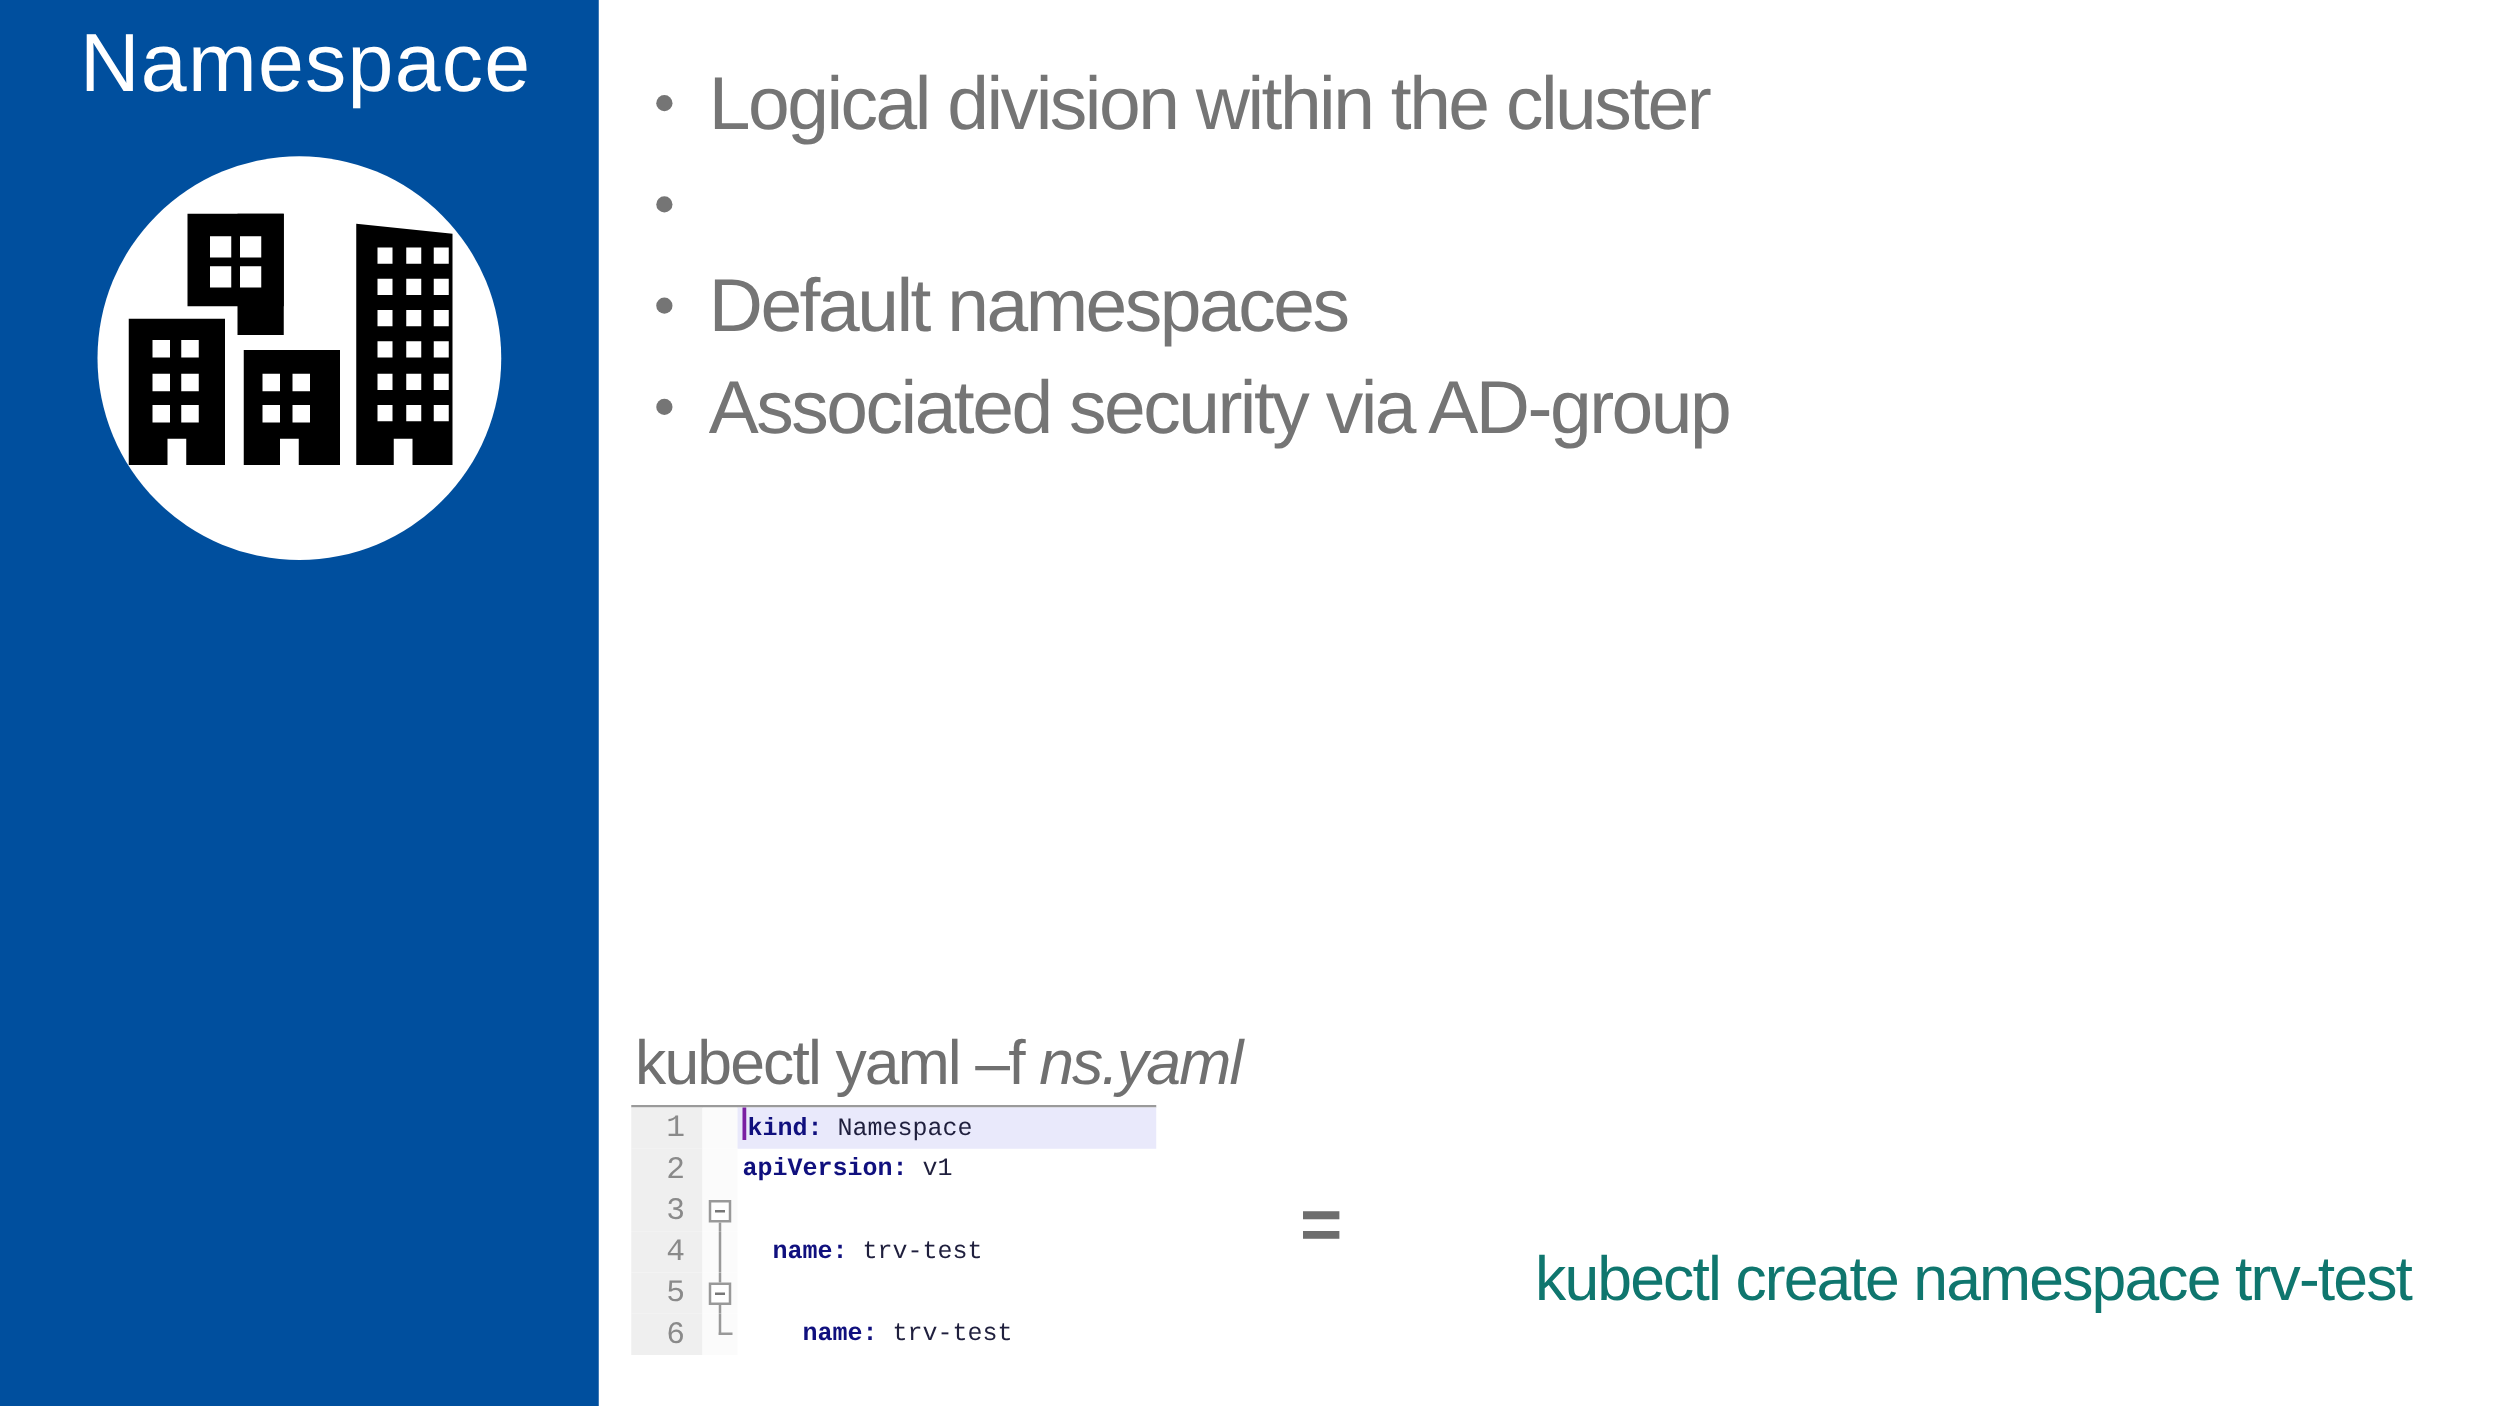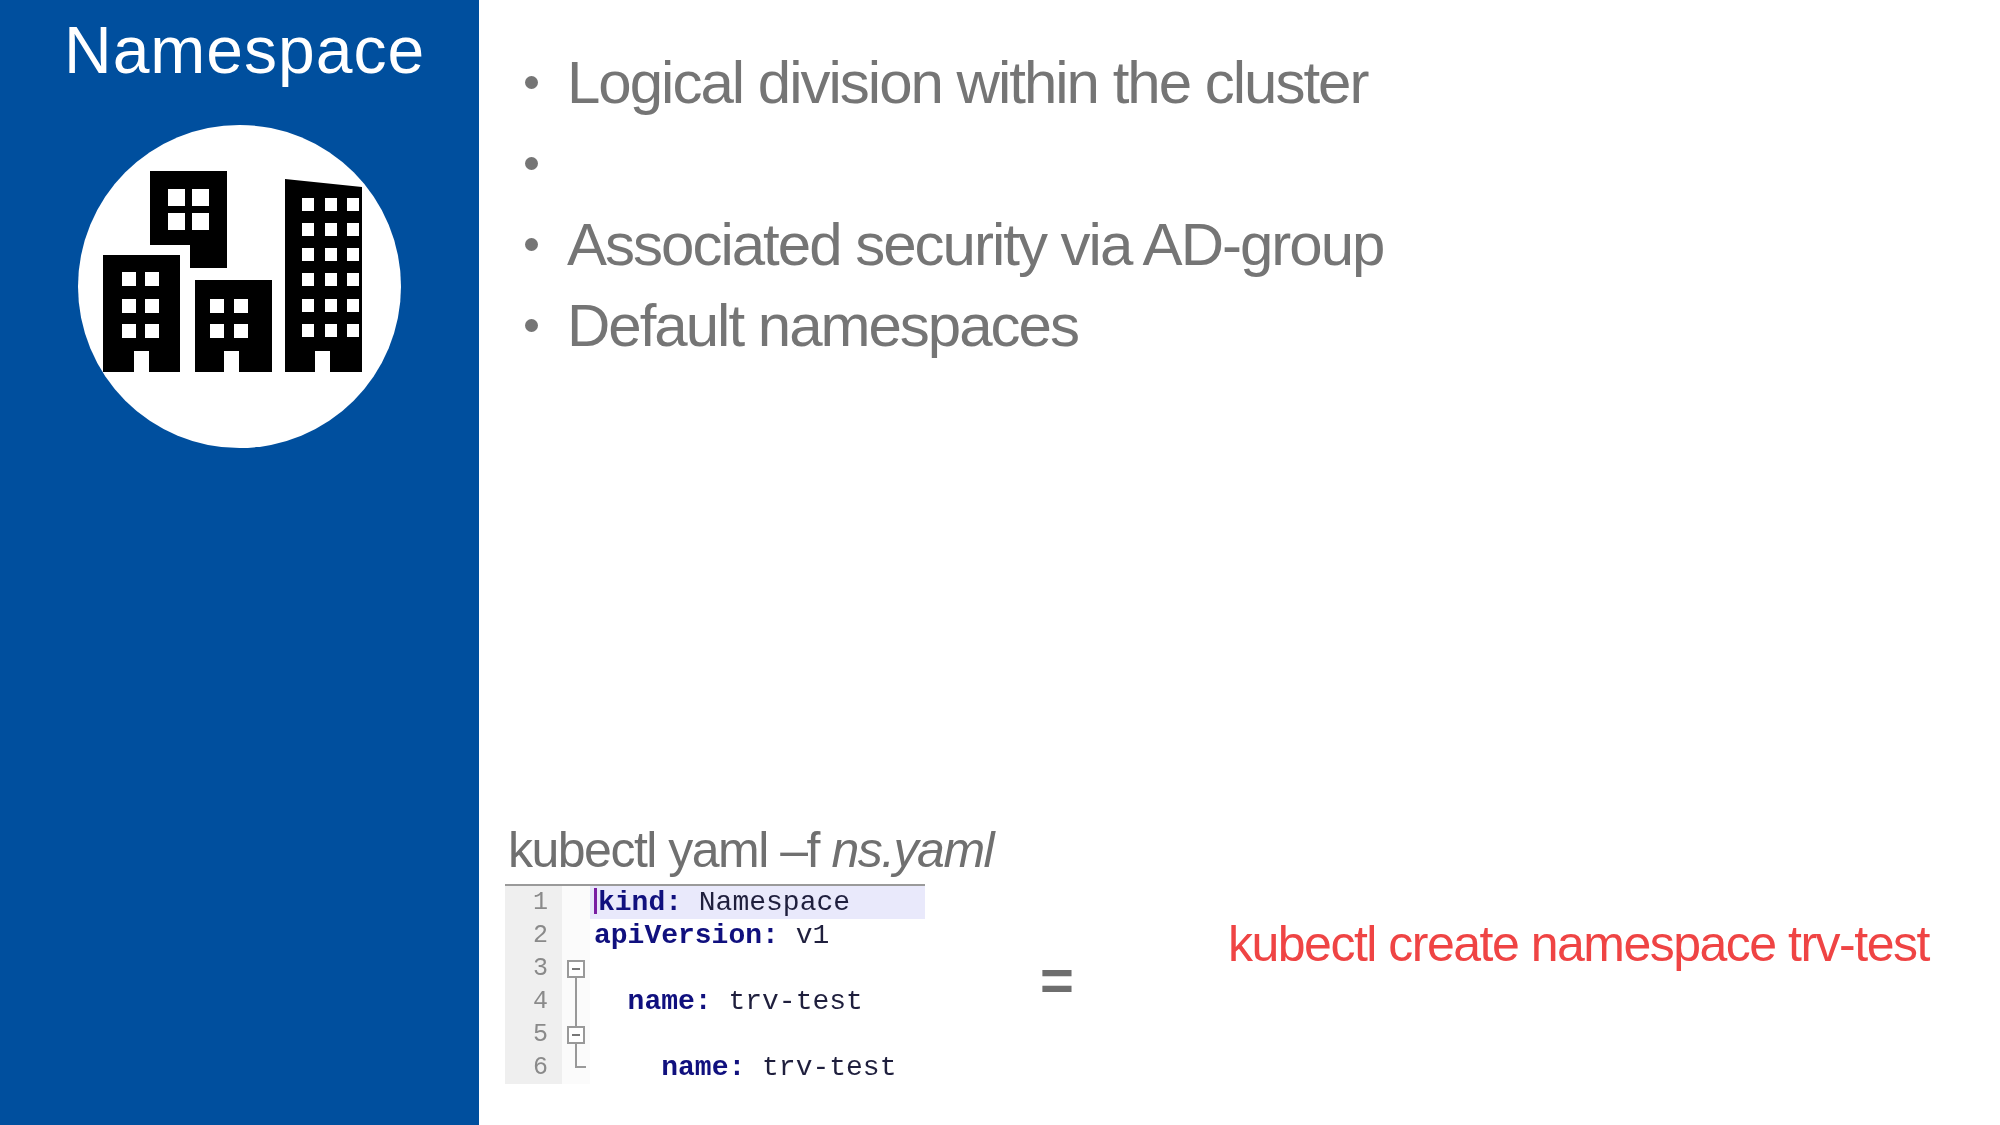--- a/index.html
+++ b/index.html
@@ -40,21 +40,21 @@
   }
   .ed-row{display:flex;height:33px;}
   .ed-num{
     width:57px;background:#EFEFEF;color:#8A8A8A;text-align:right;
     font-family:"Liberation Mono", monospace;font-size:25px;line-height:33px;
     padding-right:14px;box-sizing:border-box;
   }
   .ed-fold{width:28px;position:relative;background:#FBFBFB;}
   .ed-code{
     flex:1;position:relative;white-space:pre;padding-left:4px;
-    font-family:"Liberation Mono", monospace;font-size:28px;line-height:33px;
+    font-family:"Liberation Mono", monospace;font-size:20px;line-height:33px;
   }
   .ed-code.hl{background:#E9E9FB;}
   .yaml-key{color:#10107E;font-weight:bold;}
   .yaml-val{color:#1F1F3D;}
   .caret{display:inline-block;width:3px;height:26px;background:#7A1FA2;vertical-align:-4px;margin-right:1px;}
   
   .ed-fold::before,.ed-fold::after{content:"";position:absolute;background:#999;display:none;}
   .fold-vline::before{display:block;left:13px;top:0;bottom:0;width:2px;}
   .fold-box-start::before{display:block;left:13px;top:50%;bottom:0;width:2px;}
   .fold-box-mid::before{display:block;left:13px;top:0;bottom:0;width:2px;}
@@ -64,21 +64,21 @@
     position:absolute;left:5px;top:50%;margin-top:-9px;width:14px;height:14px;
     border:2px solid #999;background:#fff no-repeat center/8px 2px linear-gradient(#777,#777);
     z-index:2;
   }
   
   .equals{
     position:absolute;left:1040px;top:948px;color:#6E6E6E;
     font-size:58px;font-weight:bold;line-height:64px;
   }
   .cmd-create{
-    position:absolute;left:1228px;top:916px;color:#ef4444;
+    position:absolute;left:1228px;top:995px;color:#0f766e;
     font-size:50px;letter-spacing:-1.5px;line-height:56px;white-space:nowrap;
   }
 </style>
 </head>
 <body>
 
 <div class="slide">
 
   <aside class="sidebar">
     <h1 class="sidebar-title">Namespace</h1>
@@ -138,22 +138,22 @@
             <rect x="237" y="226" width="15" height="21"></rect>
           </g>
         </svg>
       </span>
     </div>
   </aside>
 
   <ul class="bullets">
       <li><span class="dot"></span><span>Logical division within the cluster</span></li>
       <li><span class="dot"></span></li>
+      <li><span class="dot"></span><span>Default namespaces</span></li>
       <li><span class="dot"></span><span>Associated security via AD-group</span></li>
-      <li><span class="dot"></span><span>Default namespaces</span></li>
     </ul>
 
   <div class="cmd-apply">
     <span>kubectl yaml –f </span><em>ns.yaml</em>
   </div>
 
   <div class="editor">
     <div>
         <div class="ed-row">
           <div class="ed-num">1</div>

